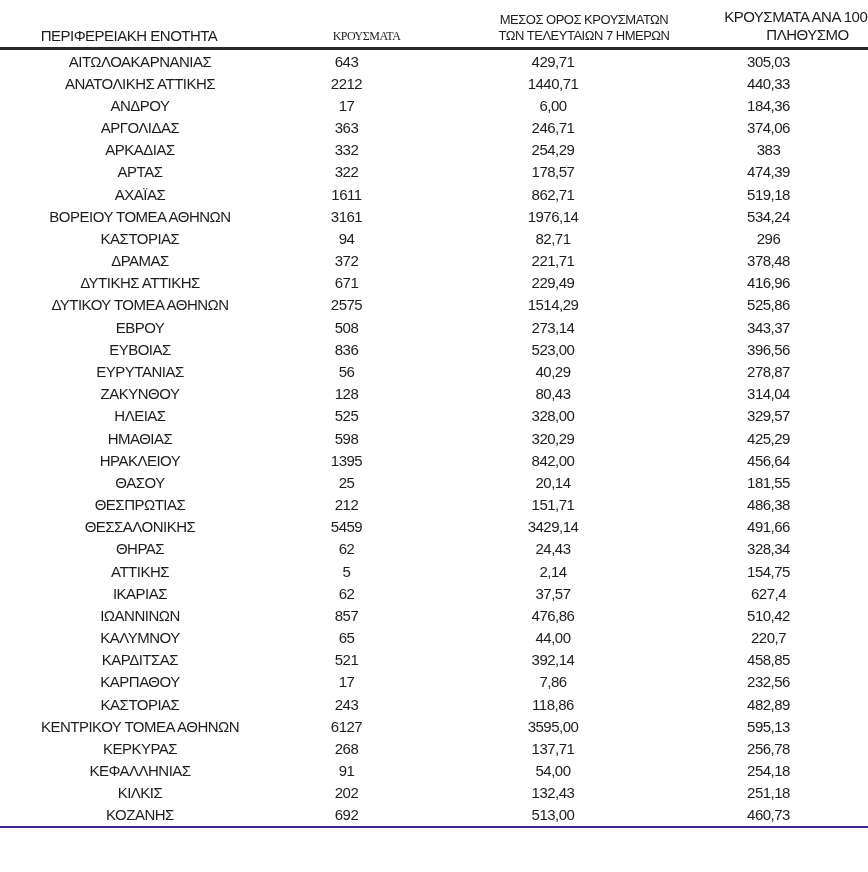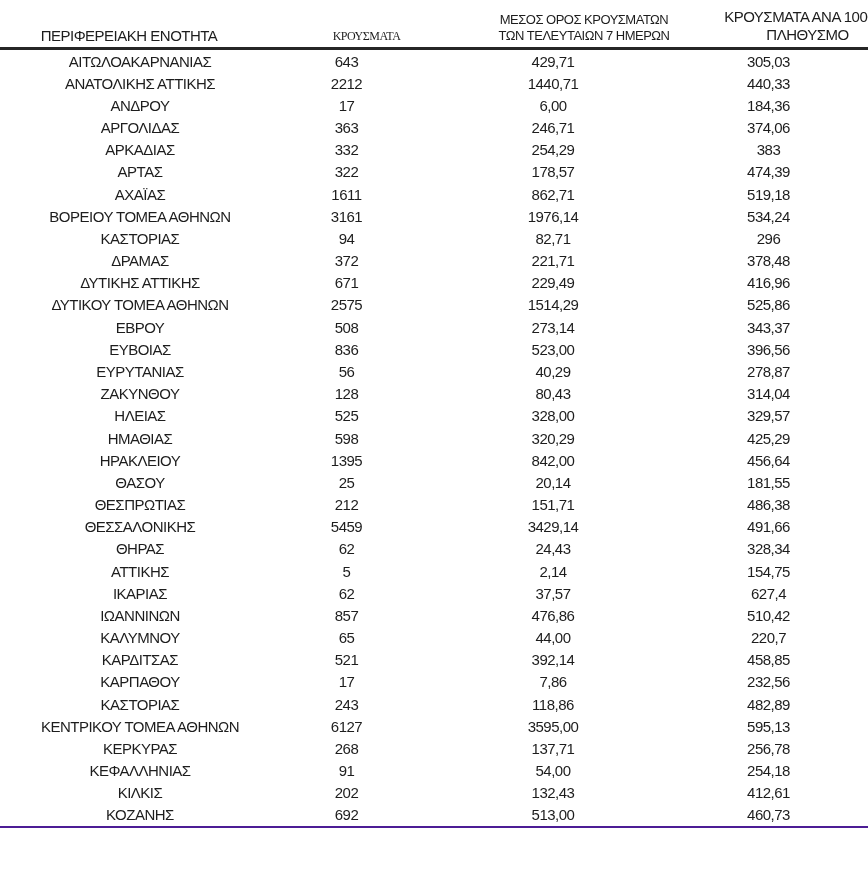--- a/index.html
+++ b/index.html
@@ -289,21 +289,21 @@
         <tr>
     <td class="col-region">ΚΕΦΑΛΛΗΝΙΑΣ</td>
     <td class="col-cases">91</td>
     <td class="col-avg7">54,00</td>
     <td class="col-per100k">254,18</td>
   </tr>
         <tr>
     <td class="col-region">ΚΙΛΚΙΣ</td>
     <td class="col-cases">202</td>
     <td class="col-avg7">132,43</td>
-    <td class="col-per100k">412,61</td>
+    <td class="col-per100k">251,18</td>
   </tr>
         <tr>
     <td class="col-region">ΚΟΖΑΝΗΣ</td>
     <td class="col-cases">692</td>
     <td class="col-avg7">513,00</td>
     <td class="col-per100k">460,73</td>
   </tr>
       </tbody>
   </table>
 </div>

